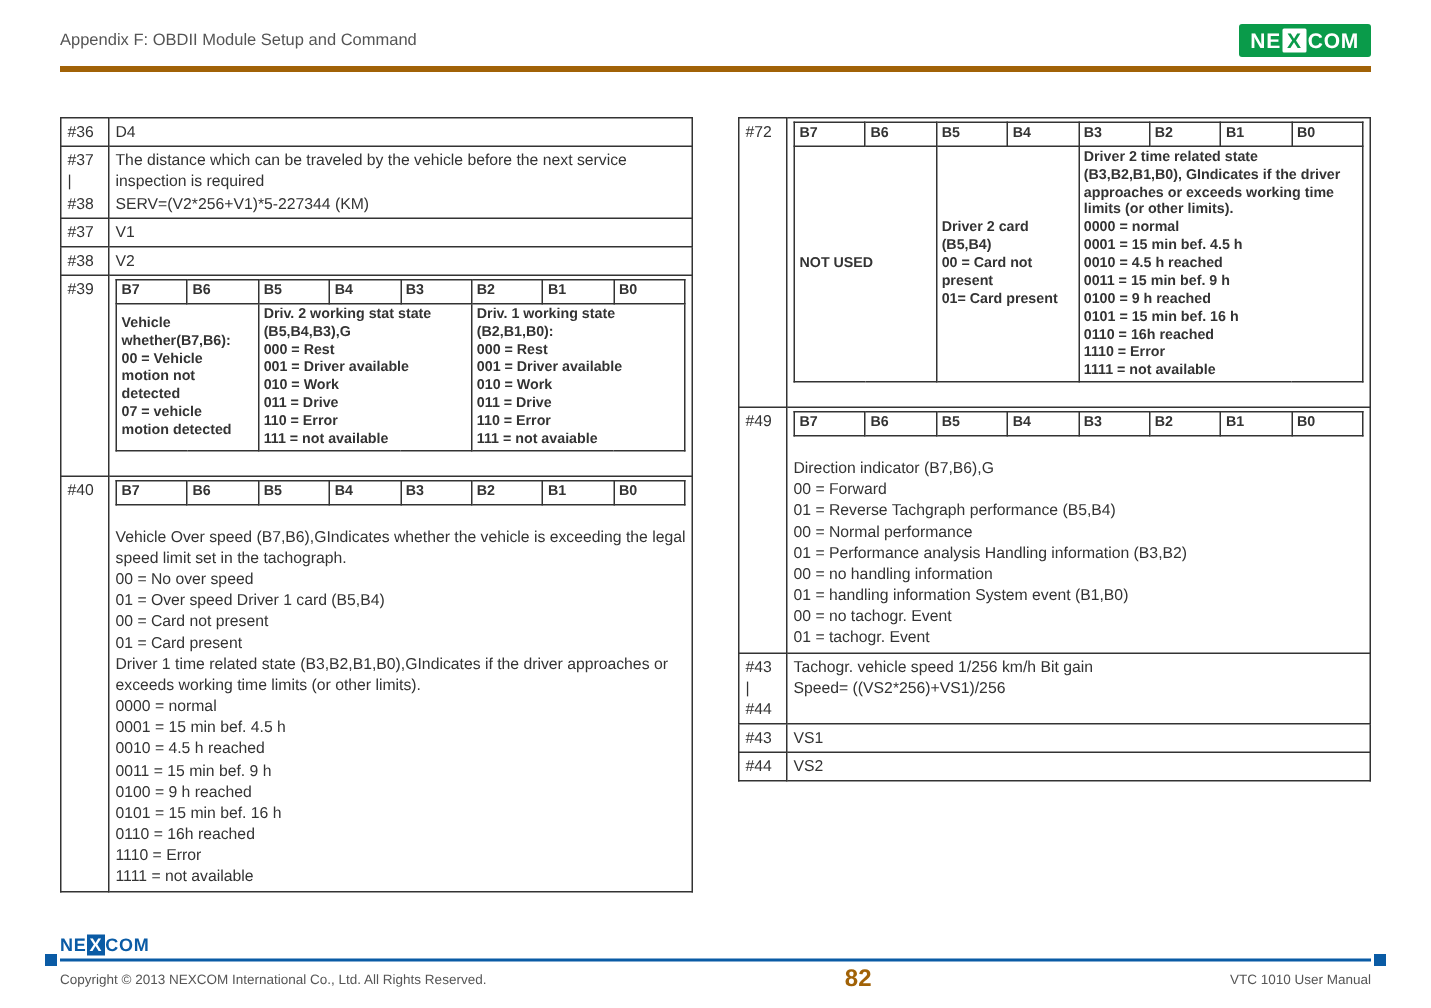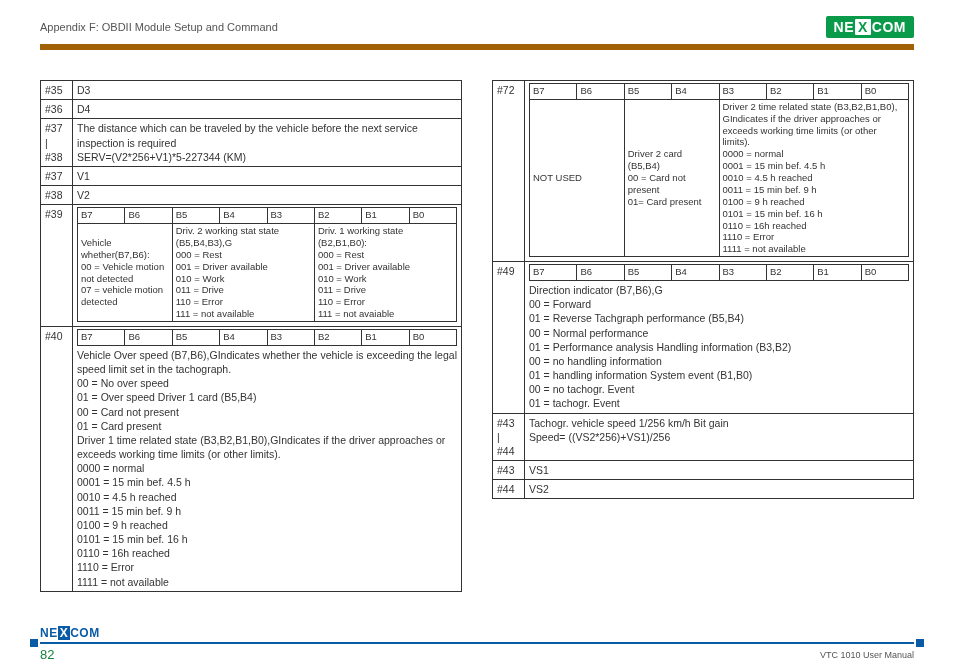--- a/index.html
+++ b/index.html
@@ -1,57 +1,53 @@
 <!DOCTYPE html>
 <html><head>
 <meta charset="utf-8">
 <style>
   * { margin: 0; padding: 0; box-sizing: border-box; }
   body { font-family: Arial, sans-serif; font-size: 10px; background: #fff; width: 954px; height: 672px; position: relative; color: #333; }
   .page { padding: 16px 40px 0; }
-  .header { display: flex; justify-content: space-between; align-items: center; border-bottom: 6px solid #a16207; padding-bottom: 6px; margin-bottom: 30px; }
+  .header { display: flex; justify-content: space-between; align-items: center; border-bottom: 4px solid #a16207; padding-bottom: 6px; margin-bottom: 30px; }
   .header-title { font-size: 11px; color: #555; }
   .logo-top { background: #0a9b4a; color: #fff; font-weight: bold; font-size: 14px; padding: 3px 8px; border-radius: 2px; letter-spacing: 0.5px; display: inline-block; }
   .logo-top .x { background: #fff; color: #0a9b4a; padding: 0 3px; margin: 0 1px; border-radius: 1px; }
   .content { display: flex; gap: 30px; }
   .col { flex: 1; }
   table.main { border-collapse: collapse; width: 100%; border: 1px solid #333; }
   table.main > tbody > tr > td { border: 1px solid #333; padding: 2px 4px; vertical-align: top; font-size: 10.5px; line-height: 1.35; }
   .idcell { width: 32px; text-align: left; white-space: nowrap; }
-  table.bits { border-collapse: collapse; width: 100%; margin-bottom: 2px; }
+  table.bits { border-collapse: collapse; width: 100%; margin-bottom: 14px; font-weight: bold; }
   table.bits td { border: 1px solid #333; padding: 1px 3px; font-size: 9.5px; text-align: left; }
   .bits-head td { text-align: center; width: 12.5%; }
   .small { font-size: 9.5px; line-height: 1.25; }
   .footer { position: absolute; bottom: 10px; left: 40px; right: 40px; }
   .footer-rule { border-top: 2px solid #0a5ba5; position: relative; margin-bottom: 3px; }
   .footer-rule::before { content:""; position:absolute; left:-10px; top:-5px; width:8px; height:8px; background:#0a5ba5; }
   .footer-rule::after { content:""; position:absolute; right:-10px; top:-5px; width:8px; height:8px; background:#0a5ba5; }
   .footer-row { display:flex; justify-content:space-between; align-items:center; font-size:9px; color:#555; }
-  .pgnum { font-weight:normal; color:#15803d; font-size:13px; }
+  .pgnum { font-weight:bold; color:#a16207; font-size:16px; }
   .logo-bot { font-weight:bold; color:#0a5ba5; font-size:12px; letter-spacing:0.5px; margin-bottom:2px; display:inline-block; }
   .logo-bot .x { background:#0a5ba5; color:#fff; padding:0 2px; }
 </style>
 </head>
 <body>
 
 <div class="page">
   <div class="header">
     <span class="header-title">Appendix F: OBDII Module Setup and Command</span>
     <span class="logo-top">NE<span class="x">X</span>COM</span>
   </div>
 
   <div class="content">
 
     <div class="col">
       <table class="main">
           <tbody>
-        <tr>
-              <td class="idcell">#35</td>
-              <td>D3</td>
-            </tr>
         <tr>
               <td class="idcell">#36</td>
               <td>D4</td>
             </tr>
         <tr>
               <td class="idcell" style="white-space:pre-line;">#37
 |
 #38</td>
           <td>
                 <div>The distance which can be traveled by the vehicle before the next service inspection is required</div>
@@ -236,16 +232,17 @@
       </tbody>
         </table>
     </div>
   </div>
 </div>
 
 <div class="footer">
   <span class="logo-bot">NE<span class="x">X</span>COM</span>
   <div class="footer-rule"></div>
   <div class="footer-row">
+    <span>Copyright © 2013 NEXCOM International Co., Ltd. All Rights Reserved.</span>
     <span class="pgnum">82</span>
     <span>VTC 1010 User Manual</span>
   </div>
 </div>
 
 </body></html>

